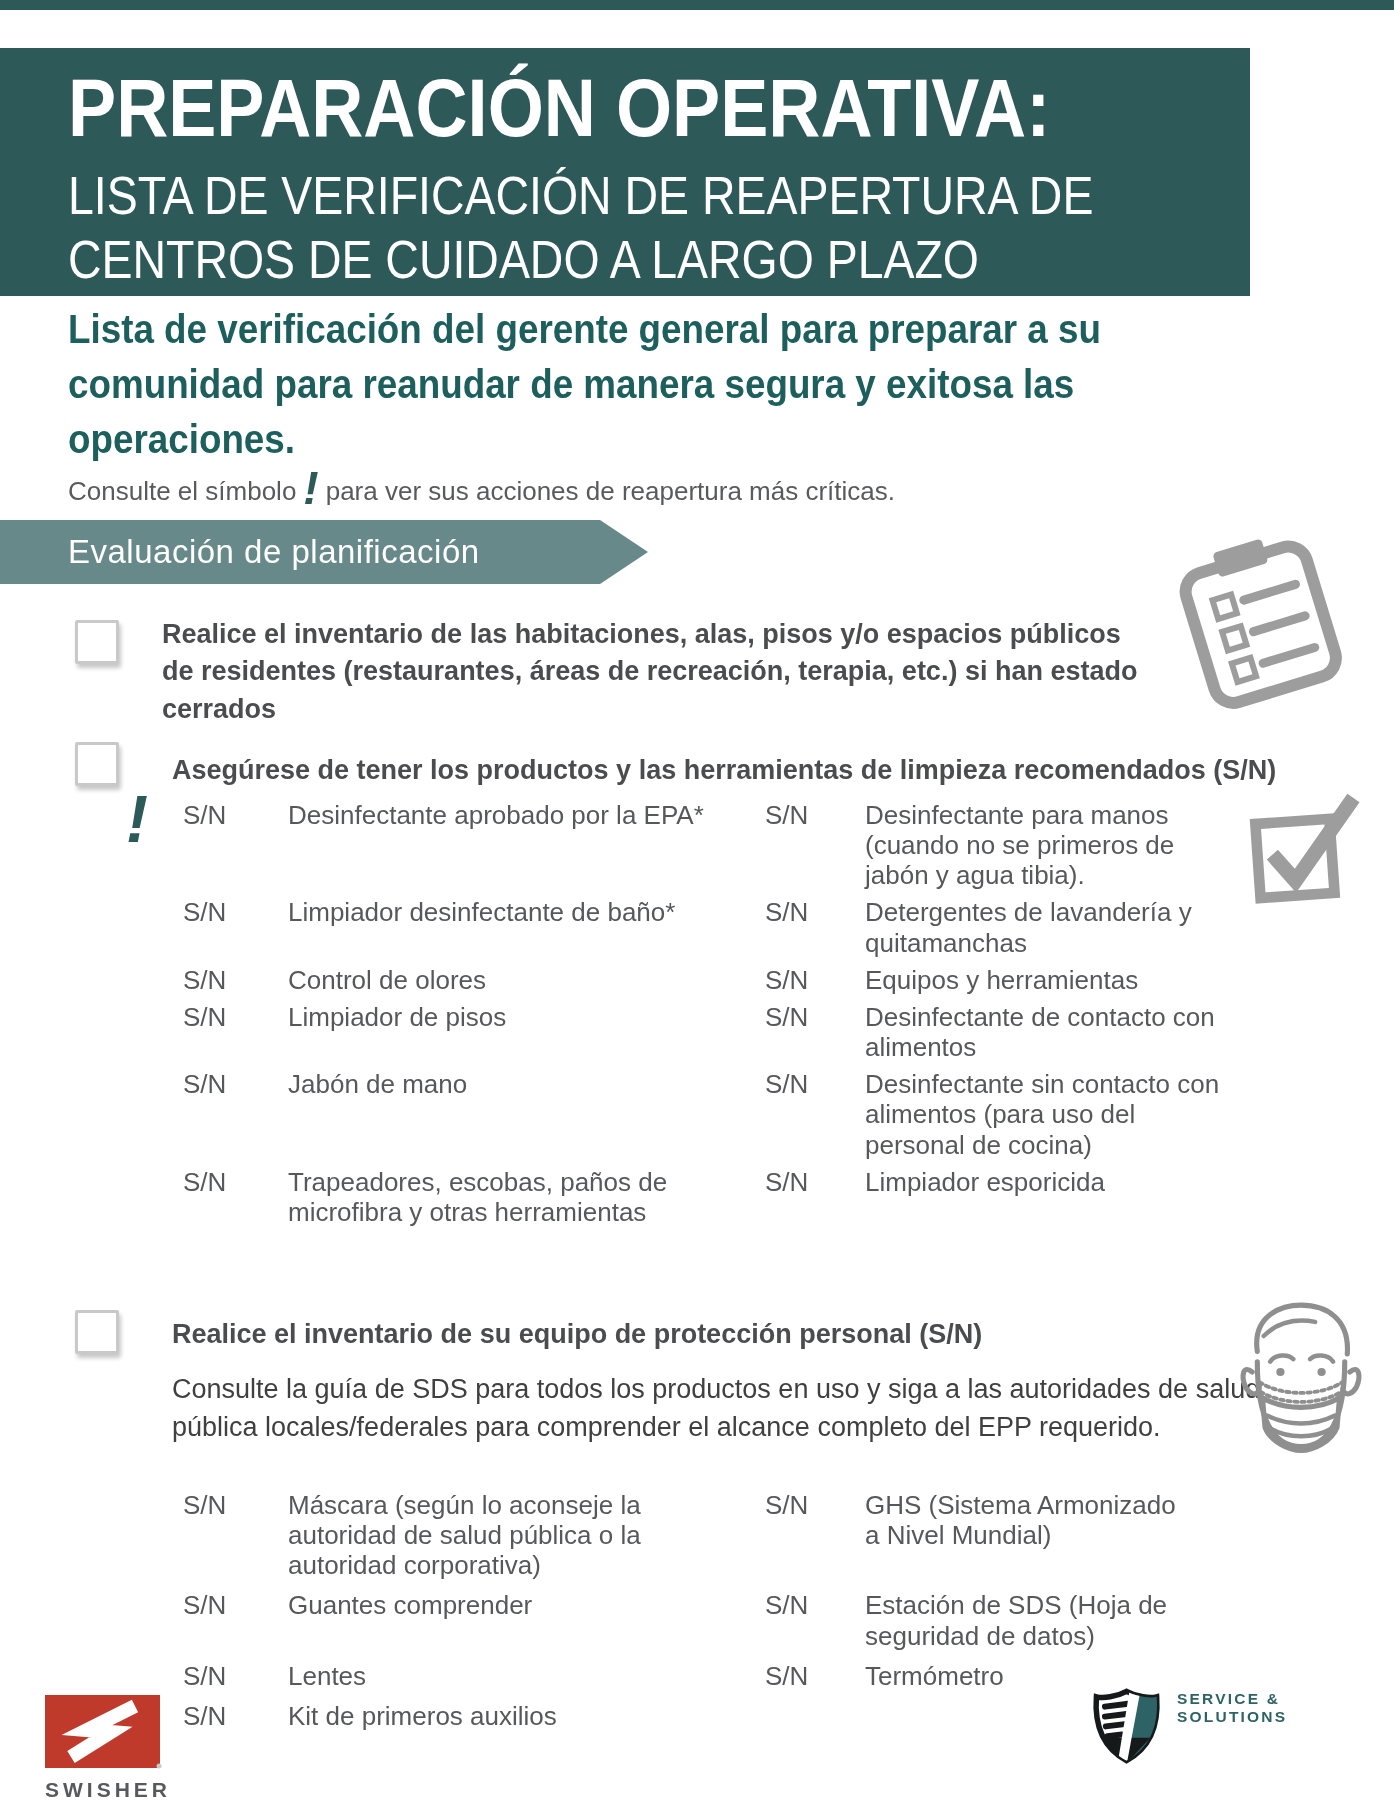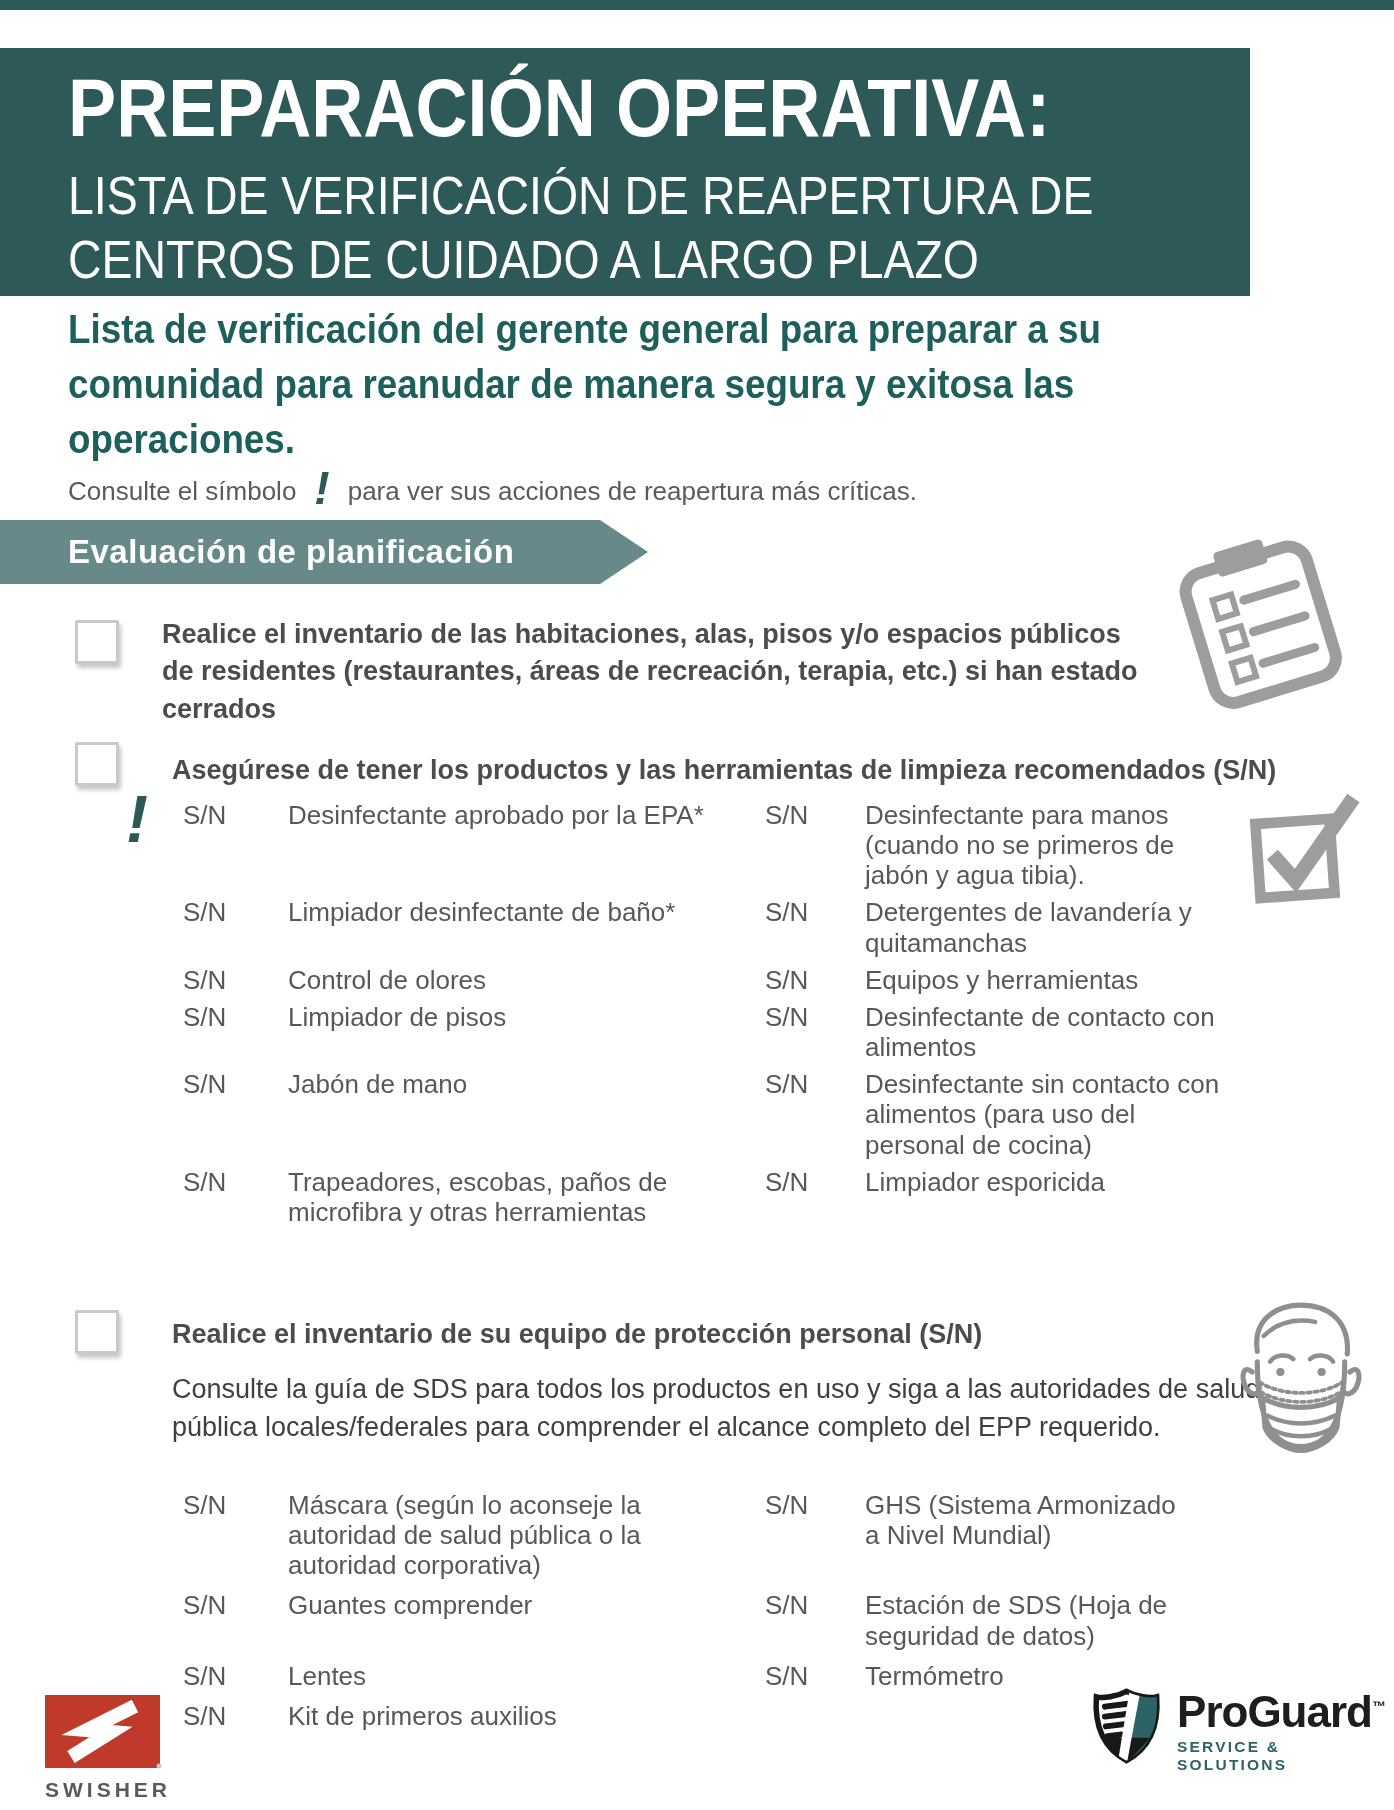--- a/index.html
+++ b/index.html
@@ -8,24 +8,24 @@
   .page { position:relative; width:1394px; height:1810px; margin:0 auto; background:#fff; overflow:hidden; }
 
   .top-bar { position:absolute; left:0; top:0; width:1394px; height:10px; background:#2d5a59; }
 
   .header { position:absolute; left:0; top:48px; width:1250px; height:248px; background:#2d5a59; padding:14px 0 0 68px; color:#fff; overflow:hidden; }
   .h-line1 { font-size:82px; font-weight:700; line-height:1.12; transform:scaleX(.88); transform-origin:left center; white-space:nowrap; margin-bottom:10px; }
   .h-line2, .h-line3 { font-size:54px; font-weight:400; line-height:1.18; transform:scaleX(.86); transform-origin:left center; white-space:nowrap; }
 
   .subtitle { position:absolute; left:68px; top:302px; width:1150px; font-size:40px; font-weight:700; line-height:1.38; color:#1d5f5d; transform:scaleX(.92); transform-origin:left top; }
 
-  .note { position:absolute; left:68px; top:466px; display:flex; align-items:baseline; gap:18px; font-size:26px; color:#595a5c; }
+  .note { position:absolute; left:68px; top:466px; display:flex; align-items:baseline; gap:7px; font-size:26px; color:#595a5c; }
   .bang-inline { font-size:46px; line-height:.8; font-weight:900; font-style:italic; color:#2b5a58; position:relative; top:4px; }
 
-  .banner { position:absolute; left:0; top:520px; width:648px; height:64px; background:#67898a; clip-path:polygon(0 0,600px 0,648px 50%,600px 100%,0 100%); display:flex; align-items:center; padding-left:68px;font-weight:bold; }
+  .banner { position:absolute; left:0; top:520px; width:648px; height:64px; background:#67898a; clip-path:polygon(0 0,600px 0,648px 50%,600px 100%,0 100%); display:flex; align-items:center; padding-left:68px; }
   .banner span { color:#fff; font-size:33px; letter-spacing:.5px; }
 
   .cb { position:absolute; width:44px; height:44px; background:#fff; border:3px solid #c9c9c9; border-radius:2px; box-shadow:2px 4px 4px rgba(0,0,0,.22); }
   .cb1 { left:75px; top:620px; }
   .cb2 { left:75px; top:742px; }
   .cb3 { left:75px; top:1310px; }
 
   .item-head { position:absolute; font-size:27px; font-weight:700; color:#4b4c4e; line-height:1.38; }
   .item1-text { left:162px; top:616px; width:985px; }
   .item2-text { left:172px; top:752px; width:1210px; }
@@ -215,18 +215,17 @@
         <g fill="#16191a">
           <rect x="13" y="17" width="32" height="6.5" rx="3" transform="rotate(-7 29 20)"></rect>
           <rect x="13" y="28" width="30" height="6.5" rx="3" transform="rotate(-7 28 31)"></rect>
           <rect x="14" y="39" width="27" height="6.5" rx="3" transform="rotate(-7 27 42)"></rect>
           <rect x="16" y="50" width="22" height="6.5" rx="3" transform="rotate(-7 27 53)"></rect>
         </g>
         <polygon points="44,0 56,0 40,86 30,86" fill="#fff"></polygon>
       </g>
     </svg>
     <div class="pg-text">
-      <div class="pg-name"><span>ProGuard</span><span class="pg-tm">™</span></div>
       <div class="pg-tagline">SERVICE &amp; SOLUTIONS</div>
     </div>
   </div>
 
 </div>
 
 </body></html>

